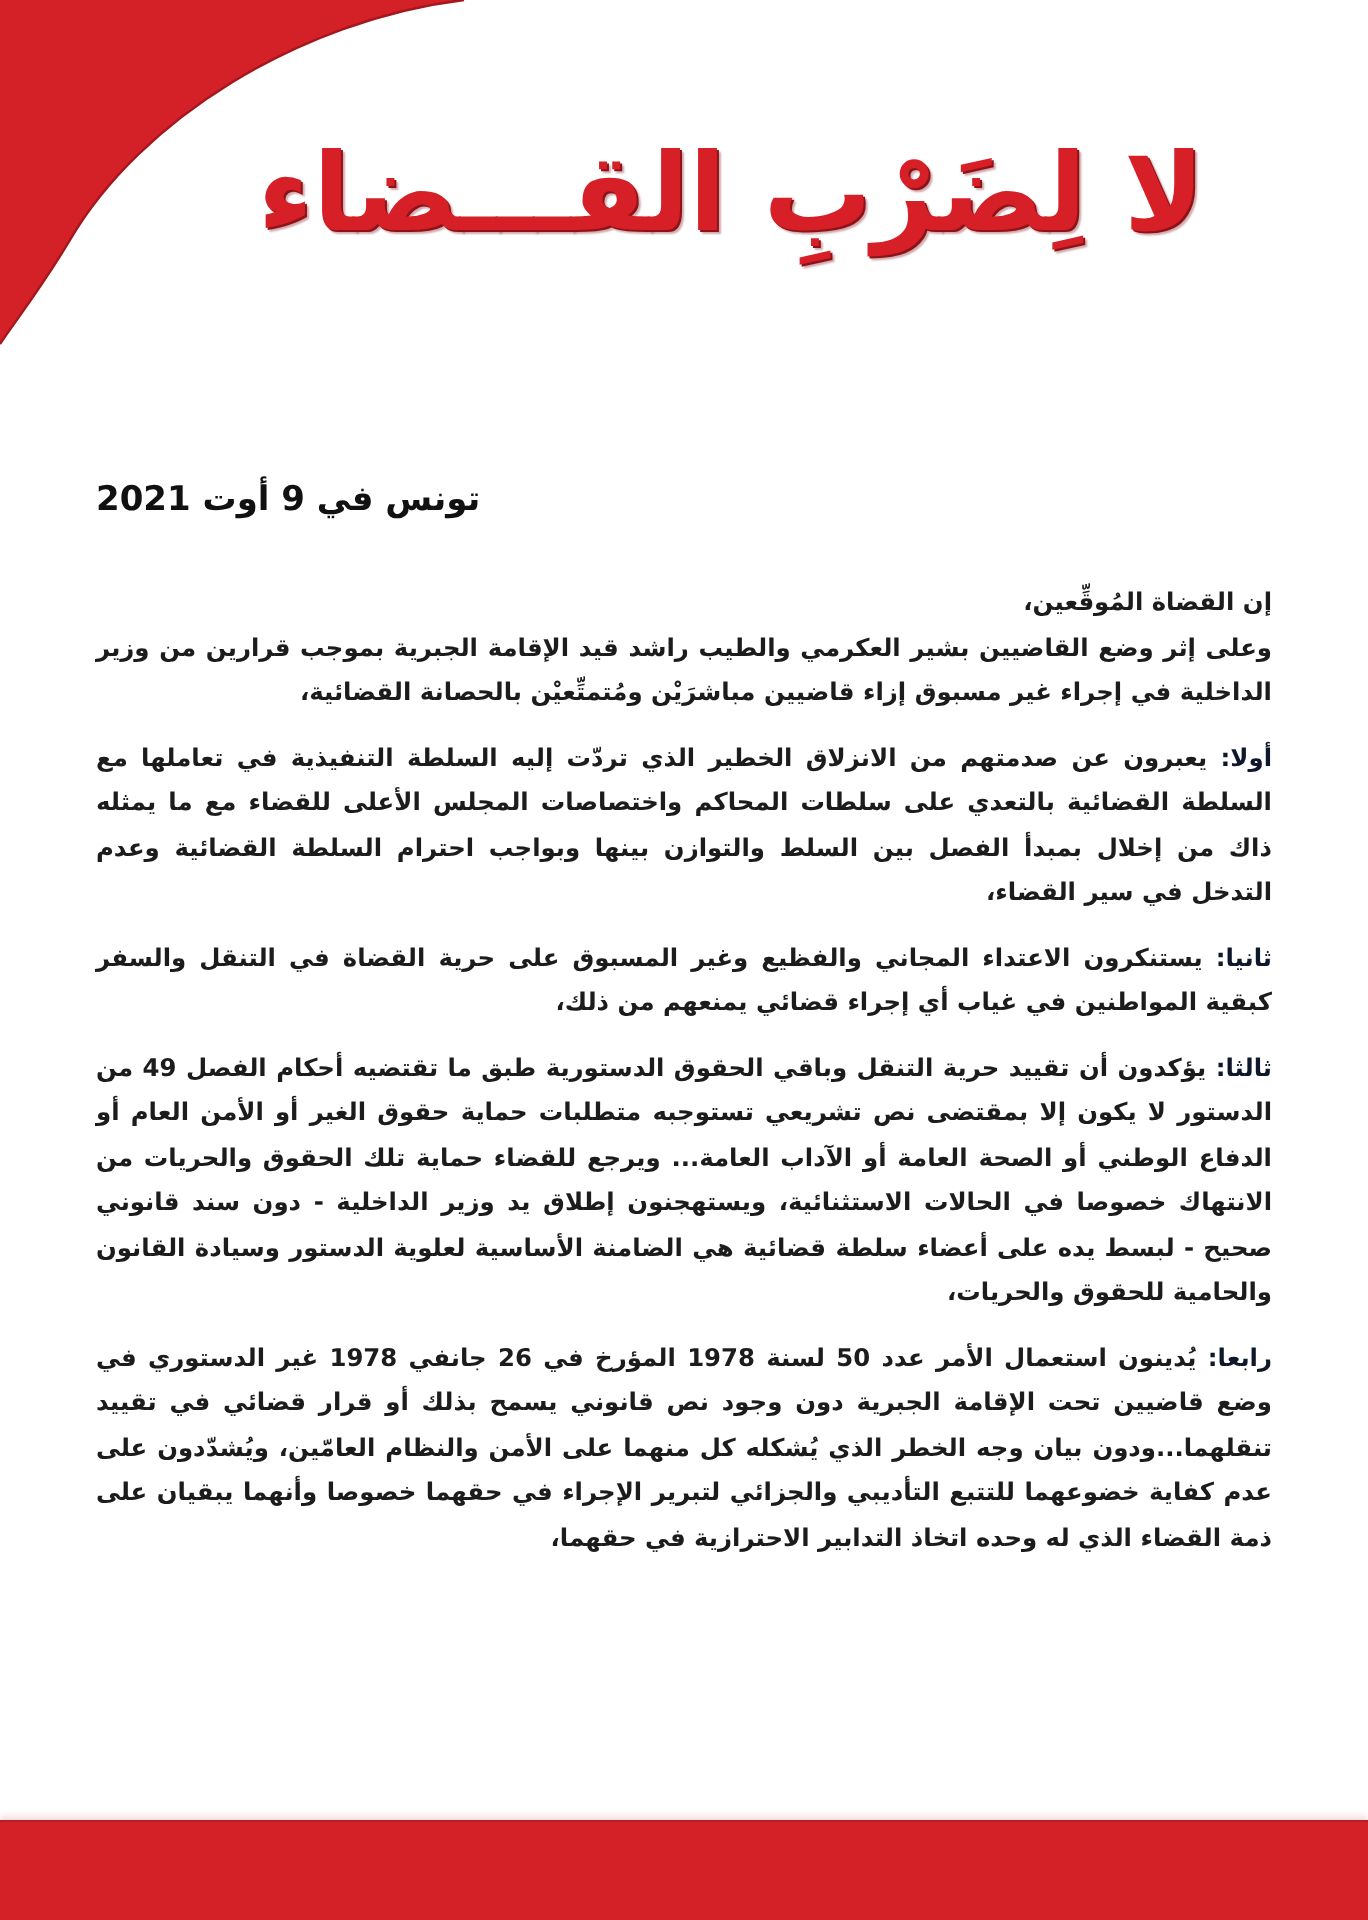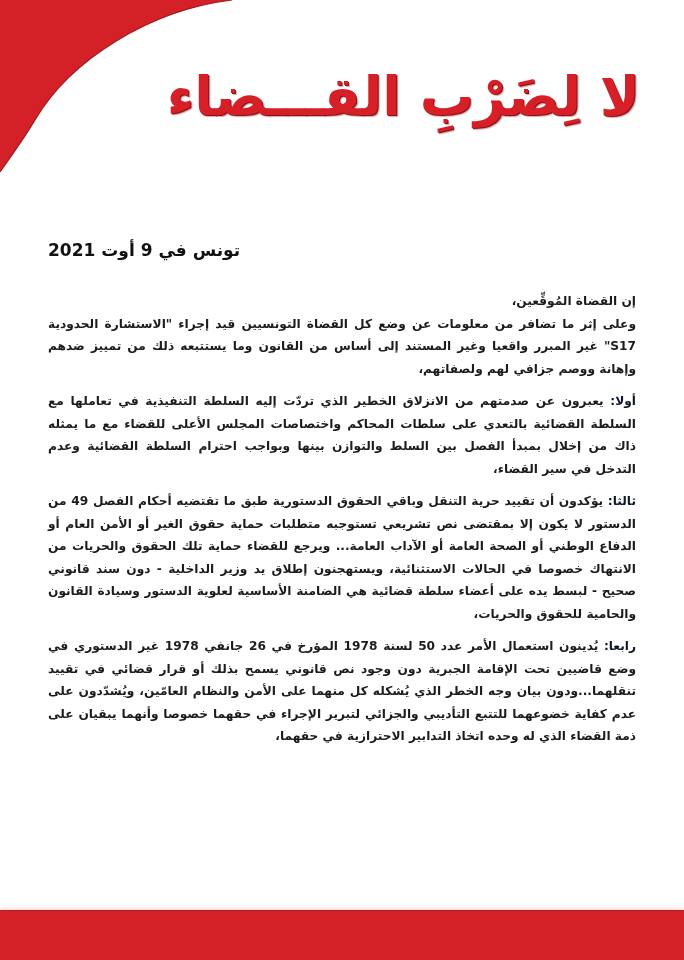--- a/index.html
+++ b/index.html
@@ -20,22 +20,22 @@
       left: 0;
       top: 0;
       width: 240px;
       height: 175px;
       z-index: 0;
     }
     .title-block {
       position: absolute;
       top: 55px;
       left: 120px;
-      right: 44px;
-      text-align: right;
+      right: 73px;
+      text-align: center;
       z-index: 1;
     }
     .title-line {
       display: block;
       font-family: "DejaVu Sans", sans-serif;
       font-weight: bold;
       font-size: 54px;
       line-height: 84px;
       color: #d61f26;
       text-shadow: 1px 1px 0 #8e1217, 2px 2px 1px rgba(120,10,15,0.35);
@@ -91,20 +91,21 @@
 </svg>
 
 <div class="title-block">
   <span class="title-line">لا لِضَرْبِ القـــضاء</span>
 </div>
 
 <div class="date-line">تونس في 9 أوت 2021</div>
 
 <div class="body-text">
   <p>إن القضاة المُوقِّعين،</p>
-  <p>وعلى إثر ما تضافر من معلومات عن وضع كل القضاة التونسيين قيد إجراء "الاستشارة الحدودية S17" غير المبرر واقعيا وغير المستند إلى أساس من القانون وما يستتبعه ذلك من تمييز ضدهم وإهانة ووصم جزافي لهم ولصفاتهم،</p>
+  <p>وعلى إثر وضع القاضيين بشير العكرمي والطيب راشد قيد الإقامة الجبرية بموجب قرارين من وزير الداخلية في إجراء غير مسبوق إزاء قاضيين مباشرَيْن ومُتمتِّعيْن بالحصانة القضائية،</p>
 
   <p class="gap"><span class="point-label">أولا:</span><span> يعبرون عن صدمتهم من الانزلاق الخطير الذي تردّت إليه السلطة التنفيذية في تعاملها مع السلطة القضائية بالتعدي على سلطات المحاكم واختصاصات المجلس الأعلى للقضاء مع ما يمثله ذاك من إخلال بمبدأ الفصل بين السلط والتوازن بينها وبواجب احترام السلطة القضائية وعدم التدخل في سير القضاء،</span></p>
+  <p class="gap"><span class="point-label">ثانيا:</span><span> يستنكرون الاعتداء المجاني والفظيع وغير المسبوق على حرية القضاة في التنقل والسفر كبقية المواطنين في غياب أي إجراء قضائي يمنعهم من ذلك،</span></p>
   <p class="gap"><span class="point-label">ثالثا:</span><span> يؤكدون أن تقييد حرية التنقل وباقي الحقوق الدستورية طبق ما تقتضيه أحكام الفصل 49 من الدستور لا يكون إلا بمقتضى نص تشريعي تستوجبه متطلبات حماية حقوق الغير أو الأمن العام أو الدفاع الوطني أو الصحة العامة أو الآداب العامة... ويرجع للقضاء حماية تلك الحقوق والحريات من الانتهاك خصوصا في الحالات الاستثنائية، ويستهجنون إطلاق يد وزير الداخلية - دون سند قانوني صحيح - لبسط يده على أعضاء سلطة قضائية هي الضامنة الأساسية لعلوية الدستور وسيادة القانون والحامية للحقوق والحريات،</span></p>
   <p class="gap"><span class="point-label">رابعا:</span><span> يُدينون استعمال الأمر عدد 50 لسنة 1978 المؤرخ في 26 جانفي 1978 غير الدستوري في وضع قاضيين تحت الإقامة الجبرية دون وجود نص قانوني يسمح بذلك أو قرار قضائي في تقييد تنقلهما...ودون بيان وجه الخطر الذي يُشكله كل منهما على الأمن والنظام العامّين، ويُشدّدون على عدم كفاية خضوعهما للتتبع التأديبي والجزائي لتبرير الإجراء في حقهما خصوصا وأنهما يبقيان على ذمة القضاء الذي له وحده اتخاذ التدابير الاحترازية في حقهما،</span></p>
 </div>
 
 <div class="footer-bar"></div>
 
 </body></html>

